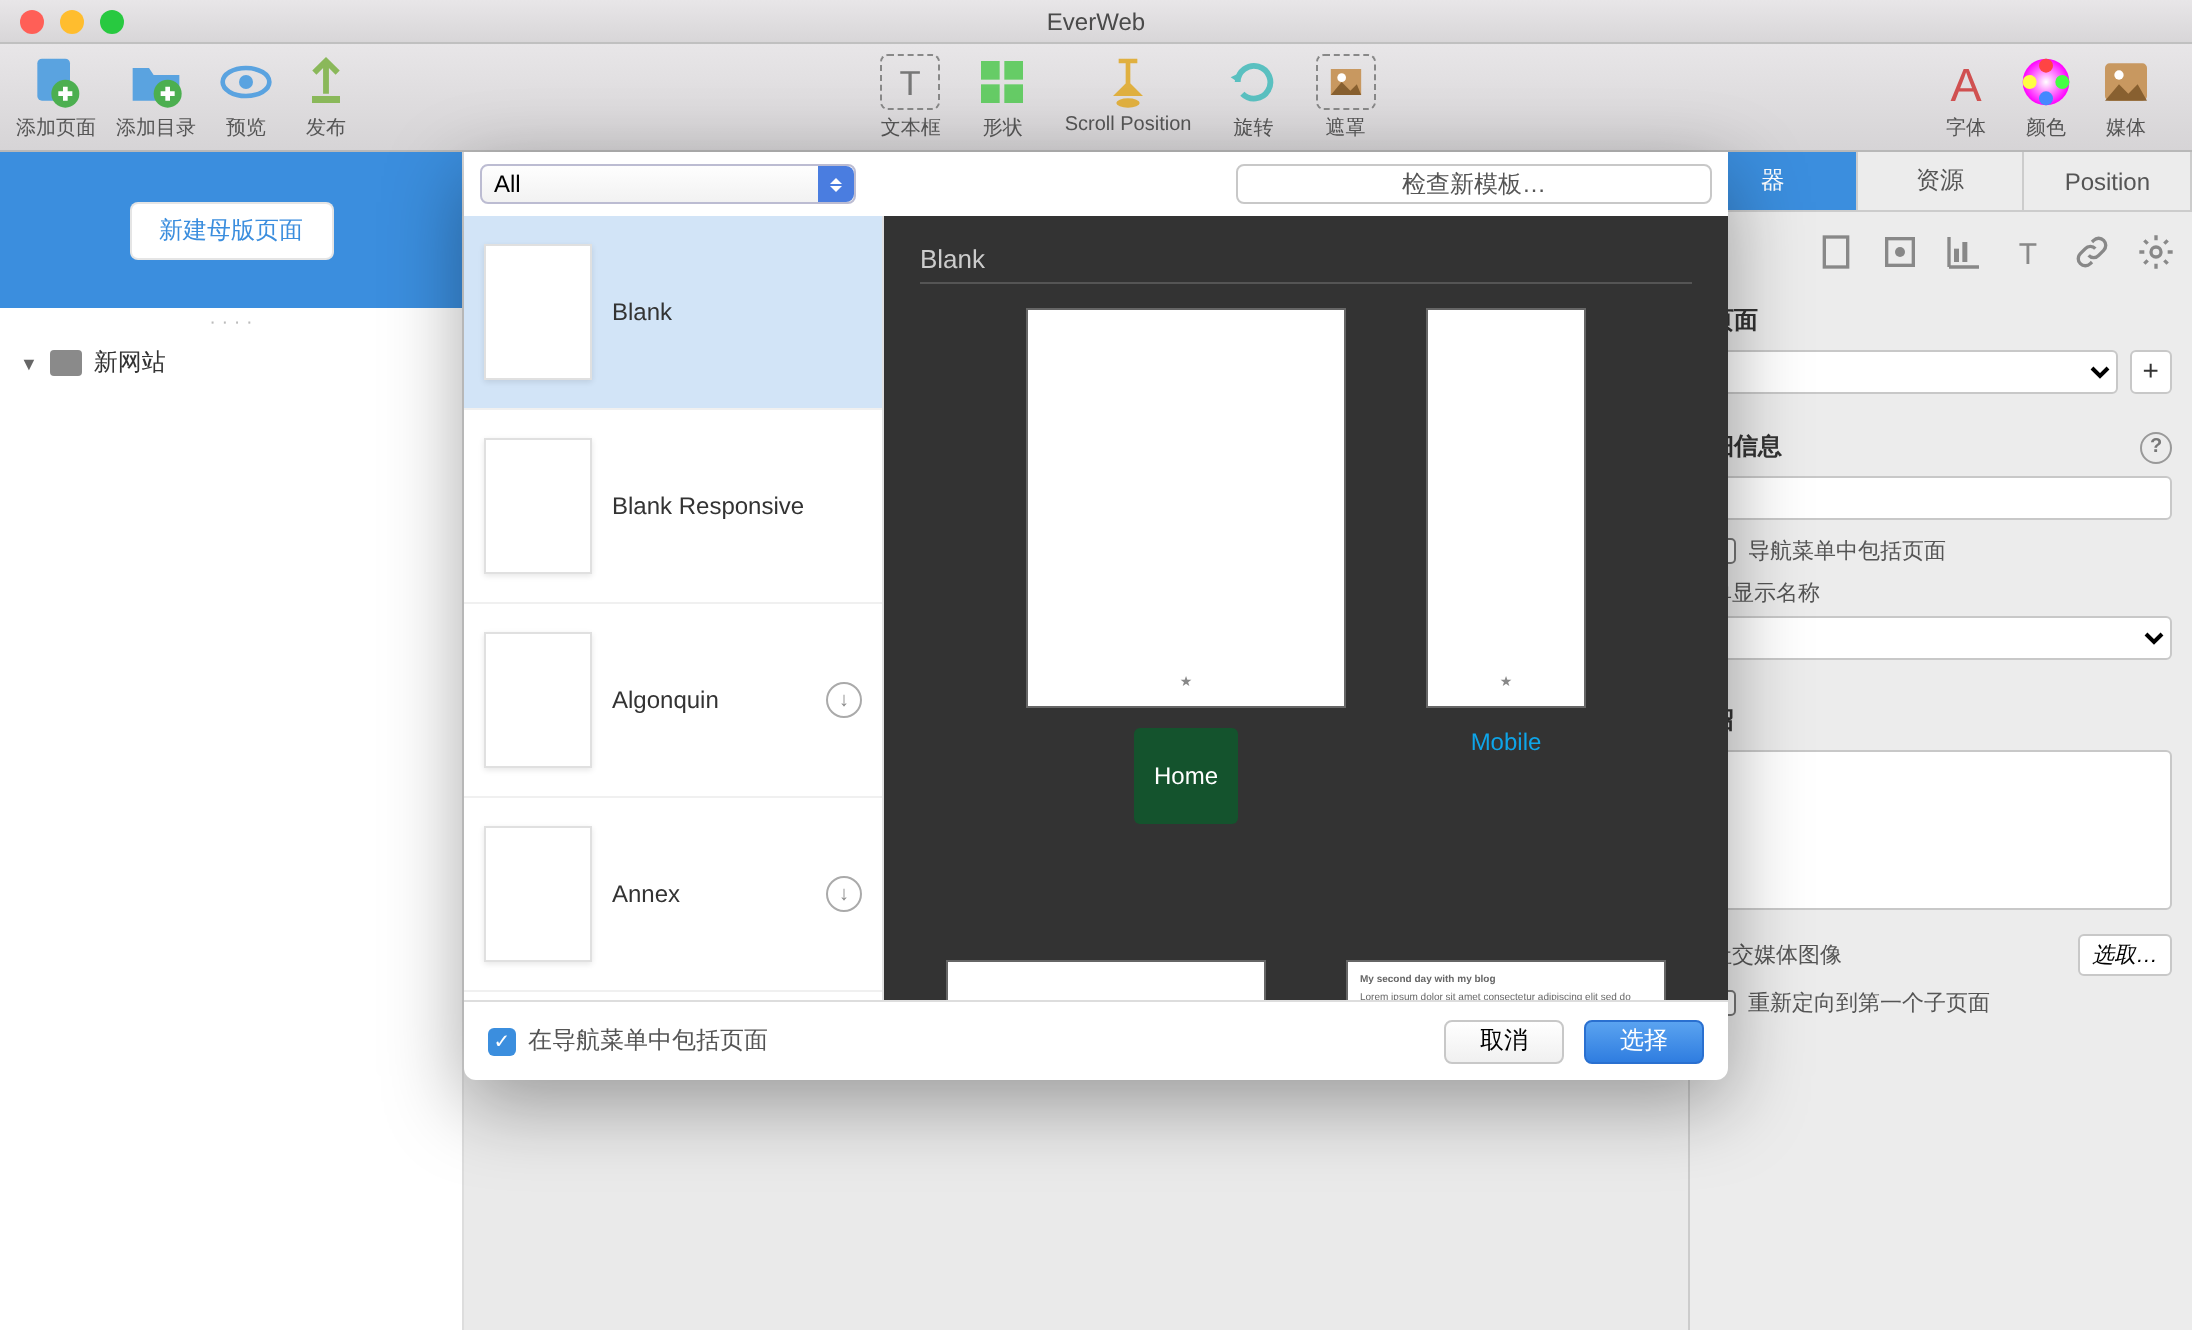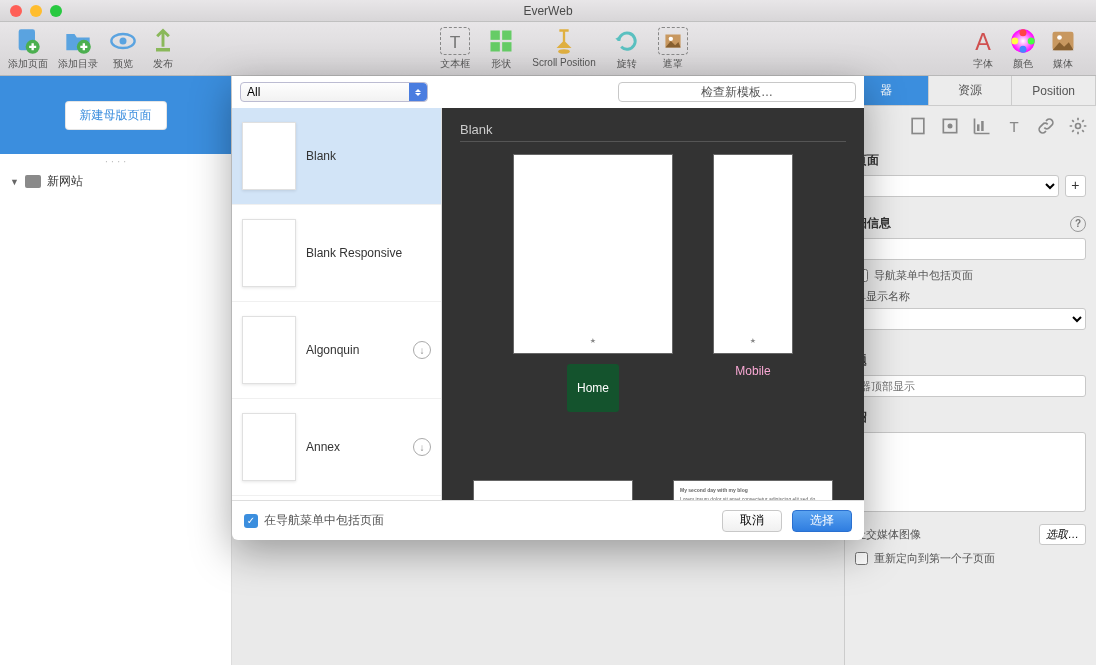--- a/index.html
+++ b/index.html
@@ -68,21 +68,21 @@
 .th-annex { background: linear-gradient(#d88888 0%, #d88888 40%, #fff 40%, #fff 55%, #ddd 55%); }
 
 .mprev { flex: 1; background: #333; padding: 14px 18px; overflow-y: auto; }
 .mptitle { color: #ccc; font-size: 13px; margin-bottom: 12px; border-bottom: 1px solid #555; padding-bottom: 4px; }
 .mpgrid { display: flex; gap: 40px; justify-content: center; flex-wrap: wrap; }
 .mpcard { display: flex; flex-direction: column; align-items: center; }
 .mpthumb { background: #fff; border: 1px solid #666; position: relative; }
 .mpthumb.desk { width: 160px; height: 200px; }
 .mpthumb.mob { width: 80px; height: 200px; }
 .mpthumb .deco { position: absolute; left: 50%; bottom: 8px; transform: translateX(-50%); font-size: 7px; color: #888; }
-.mplbl { margin-top: 10px; font-size: 12px; color: #f9a8d4; }
+.mplbl { margin-top: 10px; font-size: 12px; color: #0ea5e9; }
 .mplbl.sel { background: #14532d; color: #fff; padding: 17px 10px; border-radius: 3px; }
 .mprow2 { width: 160px; height: 60px; background: #fff; border: 1px solid #666; padding: 6px; font-size: 6px; color: #444; margin-top: 28px; }
 .mprow2b { width: 160px; height: 60px; background: #fff; border: 1px solid #666; padding: 6px; position: relative; margin-top: 28px; }
 .mprow2b .txt { font-size: 5px; color: #666; line-height: 1.3; }
 .mprow2b .img { position: absolute; right: 6px; bottom: 4px; width: 50px; height: 24px; background: #c89060; }
 
 .mbot { height: 40px; border-top: 1px solid #ddd; display: flex; align-items: center; padding: 0 12px; gap: 10px; }
 .mbot .chk { display: flex; align-items: center; gap: 6px; font-size: 12px; color: #555; }
 .mbot .sp { flex: 1; }
 .mbtn { width: 60px; height: 22px; border-radius: 4px; font-size: 12px; cursor: pointer; border: 1px solid #c8c8c8; background: linear-gradient(#fff,#f0f0f0); }
@@ -291,24 +291,20 @@
       </div>
       <input type="text" style="">
       <div class="cb" style="margin-top:8px">
         <input type="checkbox" style="">
         <span>导航菜单中包括页面</span>
       </div>
       <div class="smtxt" style="margin-bottom:4px">单显示名称</div>
       <select style="margin-bottom:10px"></select>
     </div>
     <div class="rsec">
-      <div class="hd">题</div>
-      <input type="text" placeholder="器顶部显示" style="">
-    </div>
-    <div class="rsec">
       <div class="hd">绍</div>
       <div class="bigbox"></div>
     </div>
     <div class="rsec">
       <div class="row">
         <span class="smtxt" style="flex:1">社交媒体图像</span>
         <button class="selectbtn">选取…</button>
       </div>
       <div class="cb">
         <input type="checkbox" style="">

